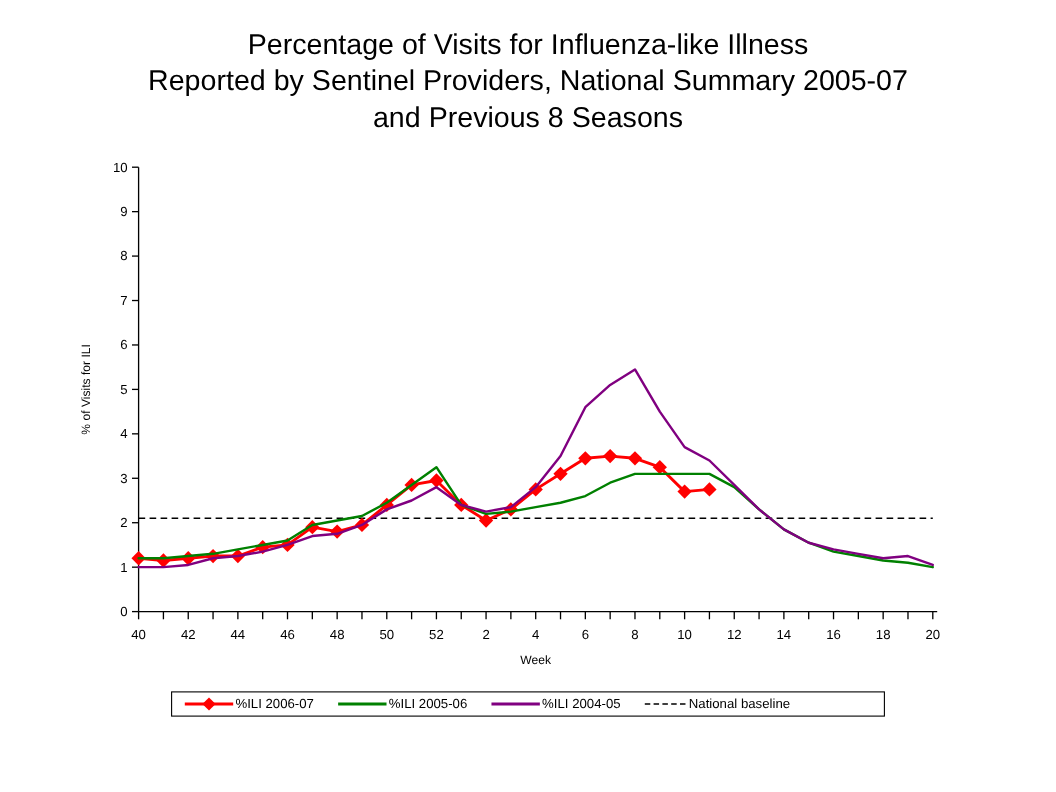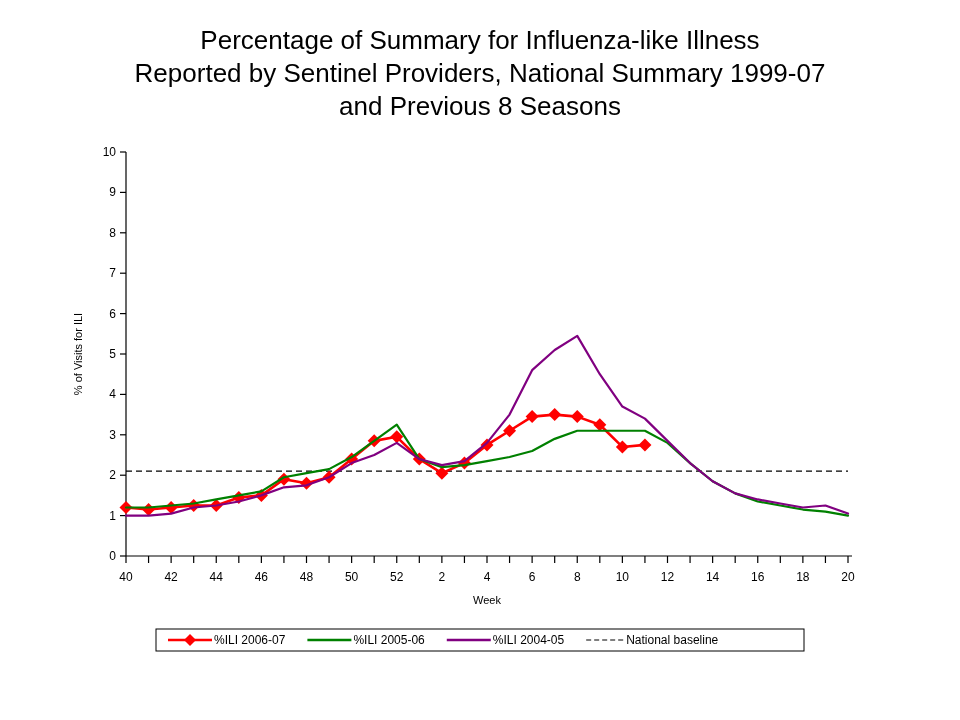--- a/index.html
+++ b/index.html
@@ -18,22 +18,22 @@
   svg{display:block;}
   text{font-family:"Liberation Sans", sans-serif;fill:#000;}
   .tick-label{font-size:12px;}
   .axis-title{font-size:11px;}
   .legend-label{font-size:12px;}
 </style>
 </head>
 <body>
 
 <div id="chart-title">
-  <div>Percentage of Summary for Influenza-like Illness</div>
-  <div>Reported by Sentinel Providers, National Summary 1999-07</div>
+  <div>Percentage of Visits for Influenza-like Illness</div>
+  <div>Reported by Sentinel Providers, National Summary 2005-07</div>
   <div>and Previous 8 Seasons</div>
 </div>
 
 <div id="plot-wrap">
   <svg id="chart-svg" width="960" height="720" viewBox="0 0 960 720">
       <line x1="126" y1="152" x2="126" y2="556" stroke="#000000" stroke-width="1.2"></line>
       <line x1="126" y1="556" x2="852" y2="556" stroke="#000000" stroke-width="1.2"></line>
       <line x1="120" y1="556" x2="126" y2="556" stroke="#000000" stroke-width="1.2"></line>
       <text x="116" y="560" text-anchor="end" class="tick-label">0</text>
       <line x1="120" y1="515.6" x2="126" y2="515.6" stroke="#000000" stroke-width="1.2"></line>

